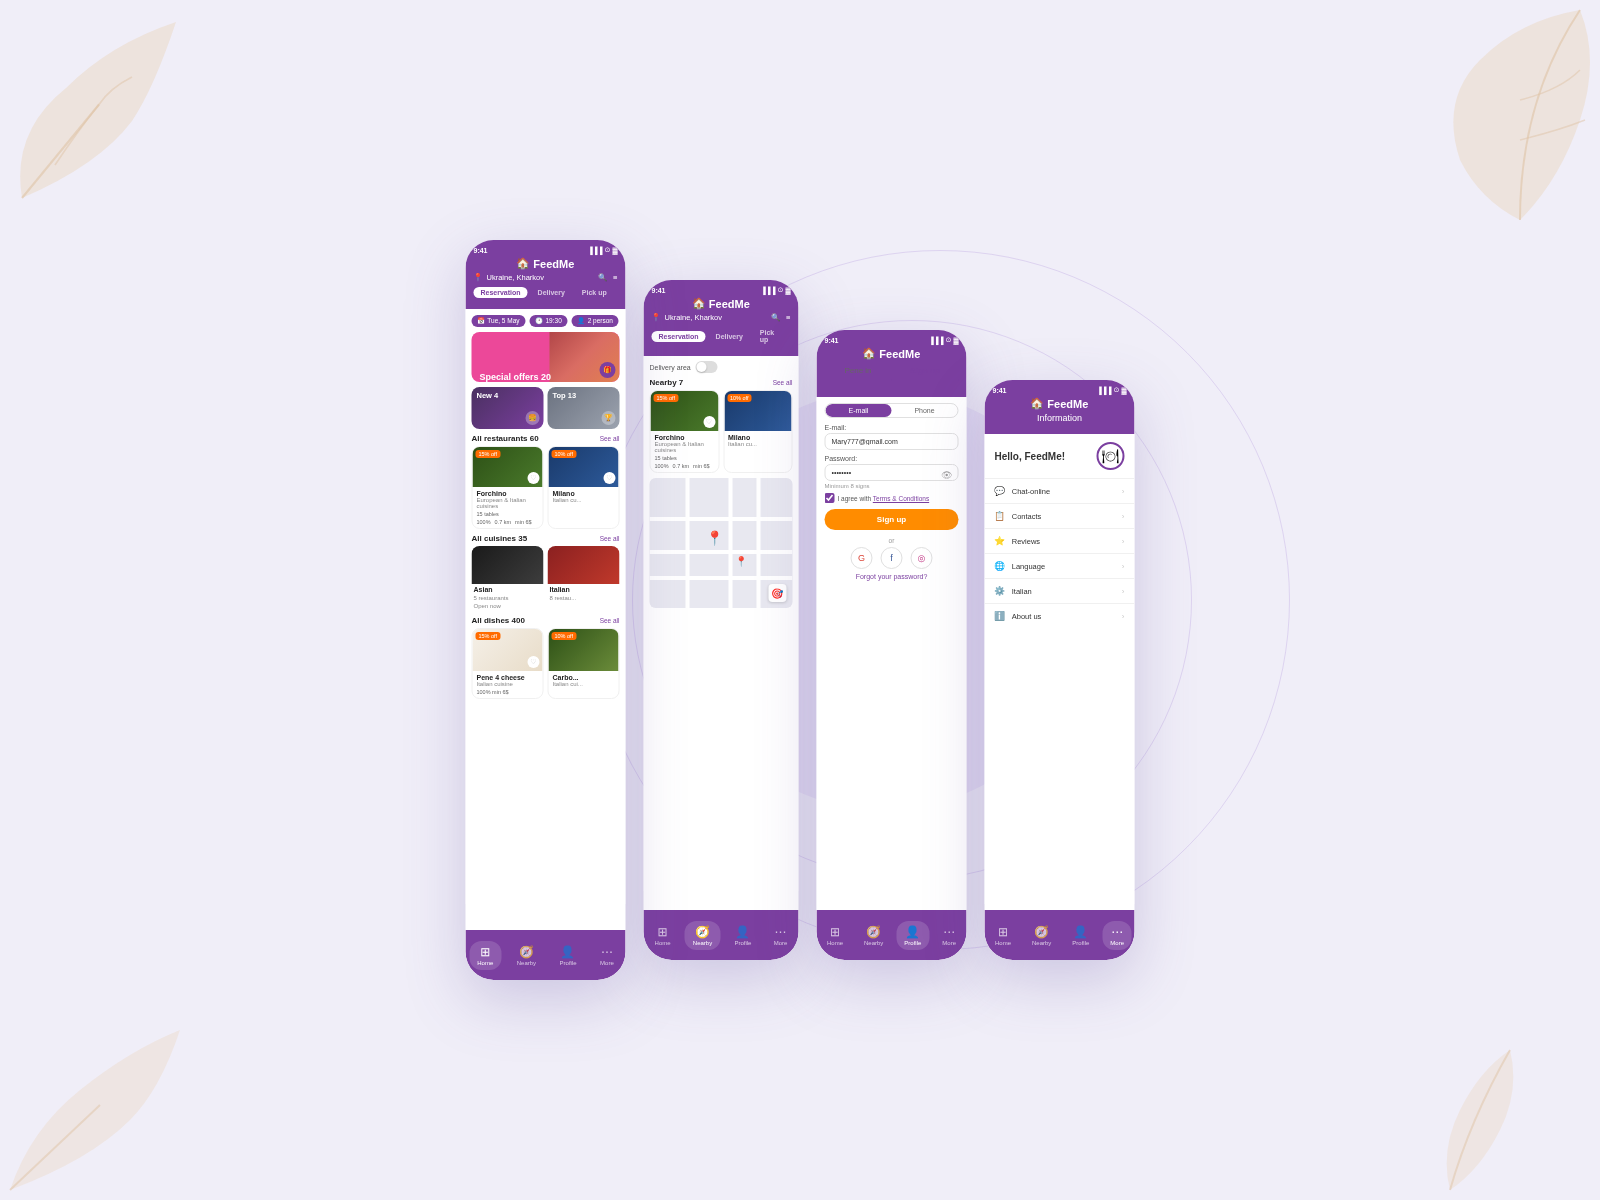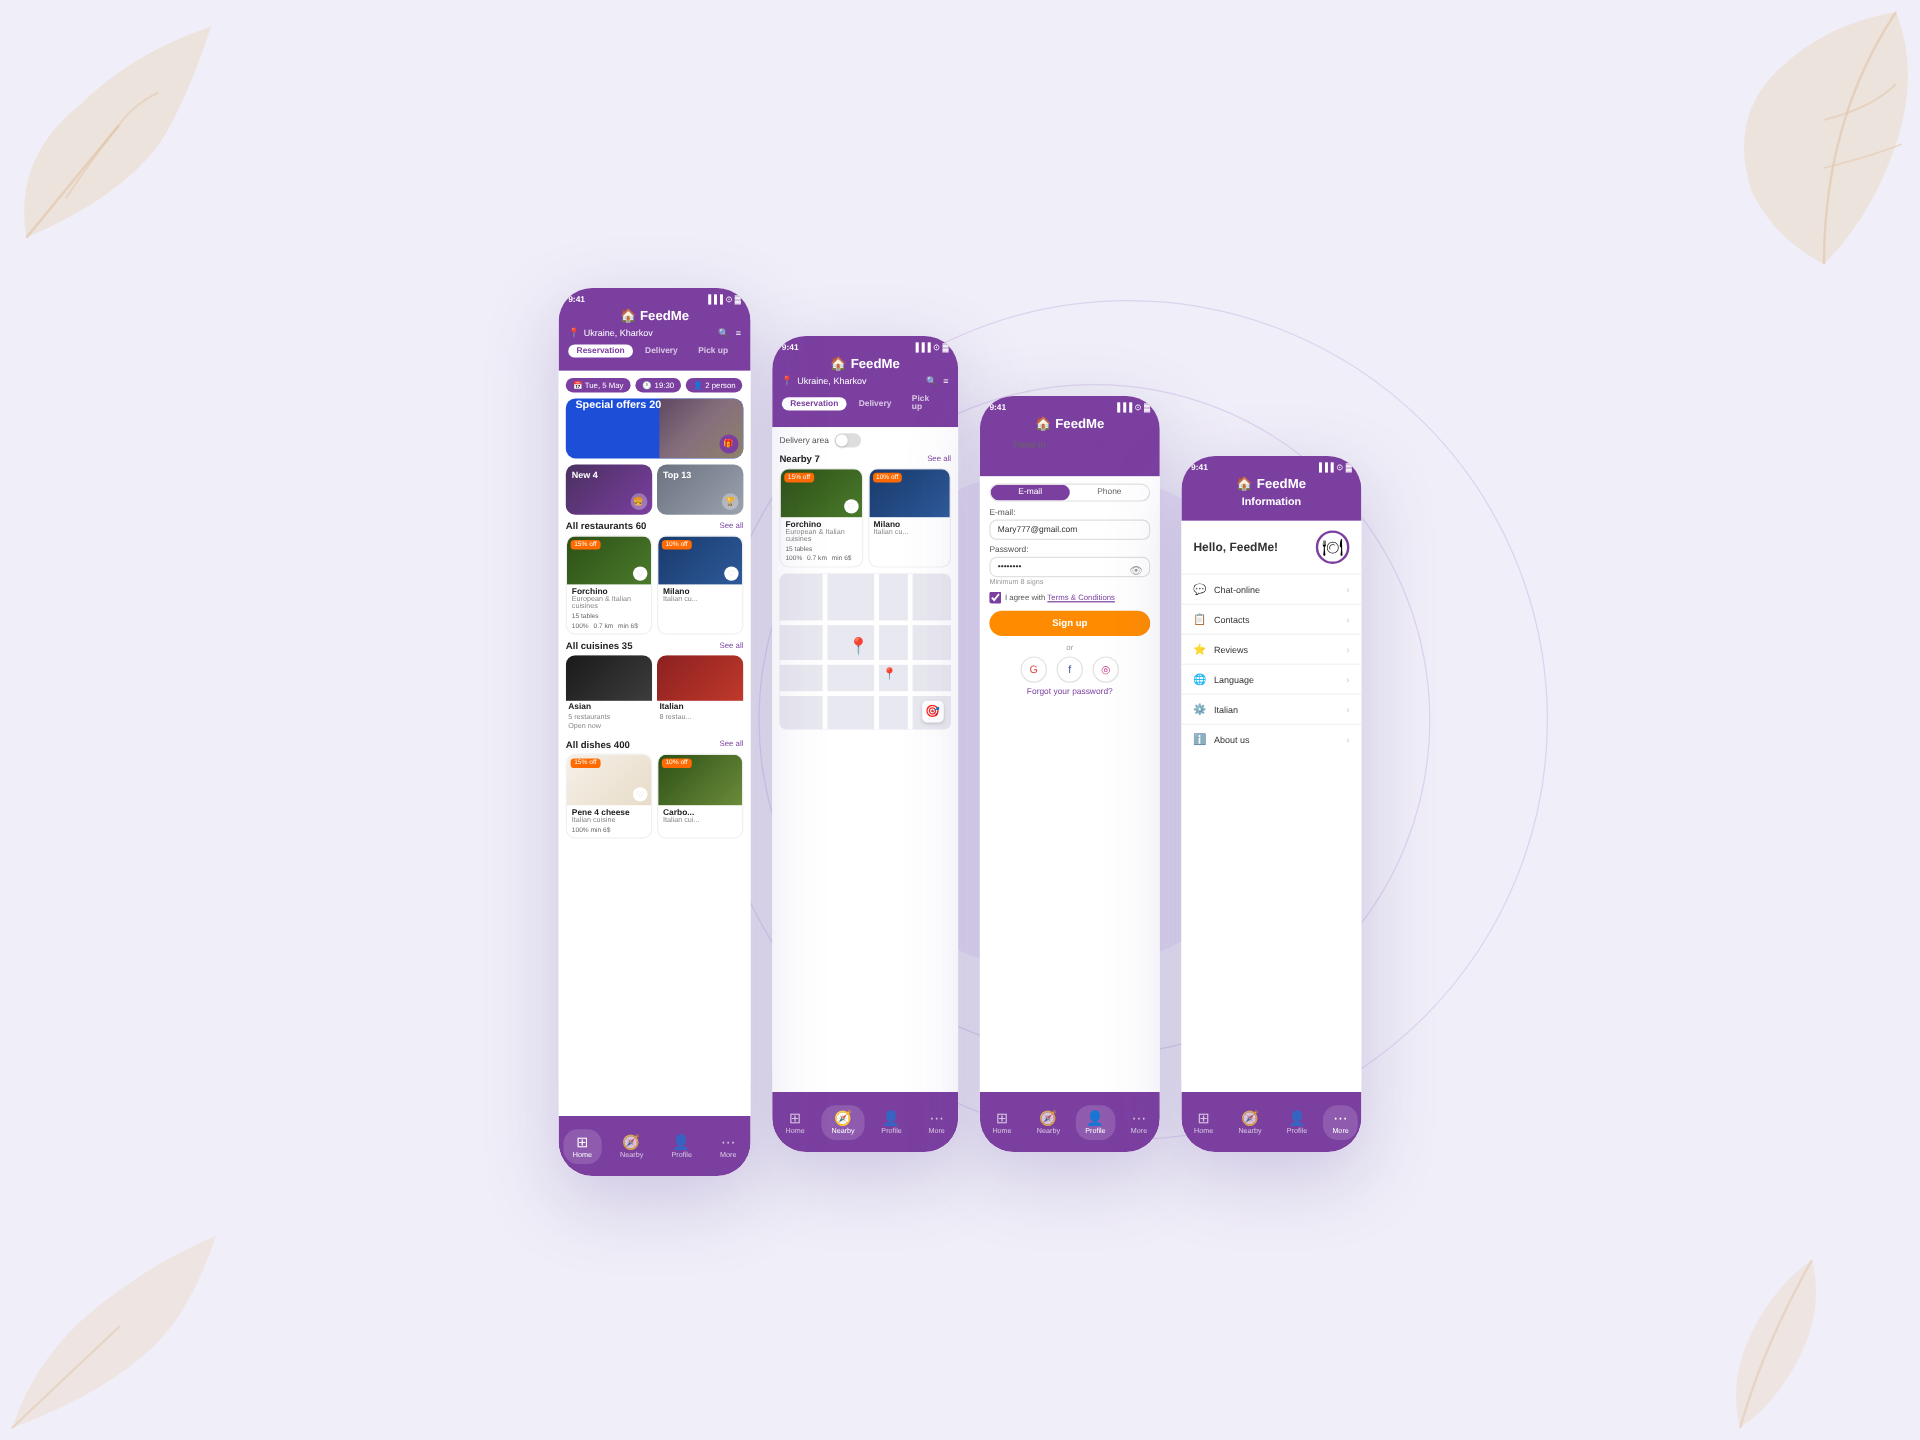--- a/index.html
+++ b/index.html
@@ -187,25 +187,25 @@
     .phone-body {
       overflow: hidden;
       height: calc(100% - 120px);
       background: white;
       padding: 6px 6px;
       font-size: 7px;
     }
 
     
     .special-offers-banner {
-      background: #1d4ed8;
+      background: #ec4899;
       border-radius: 8px;
       height: 50px;
       display: flex;
-      align-items: flex-start;
+      align-items: flex-end;
       justify-content: space-between;
       padding: 0 8px;
       margin-bottom: 5px;
       overflow: hidden;
       position: relative;
     }
     .banner-text {
       color: white;
       font-size: 9px;
       font-weight: 700;
@@ -1066,21 +1066,21 @@
         <div class="status-icons">
           <span>▐▐▐</span>
           <span>⊙</span>
           <span>▓</span>
         </div>
       </div>
       <div class="app-logo">
         <span>🏠</span>
         <span>FeedMe</span>
       </div>
-      <div style="text-align:center; color: white; font-size: 9px; font-weight: 700; margin: 3px 0;">Information</div>
+      <div style="text-align:center; color: white; font-size: 9px; font-weight: 400; margin: 3px 0;">Information</div>
     </div>
 
     <div class="phone-body" style="height: calc(100% - 110px); padding: 0;">
 
       <div class="greeting-row">
         <span class="greeting-text">Hello, FeedMe!</span>
         <div class="greeting-fork-icon">🍽</div>
       </div>
 
       <div>

